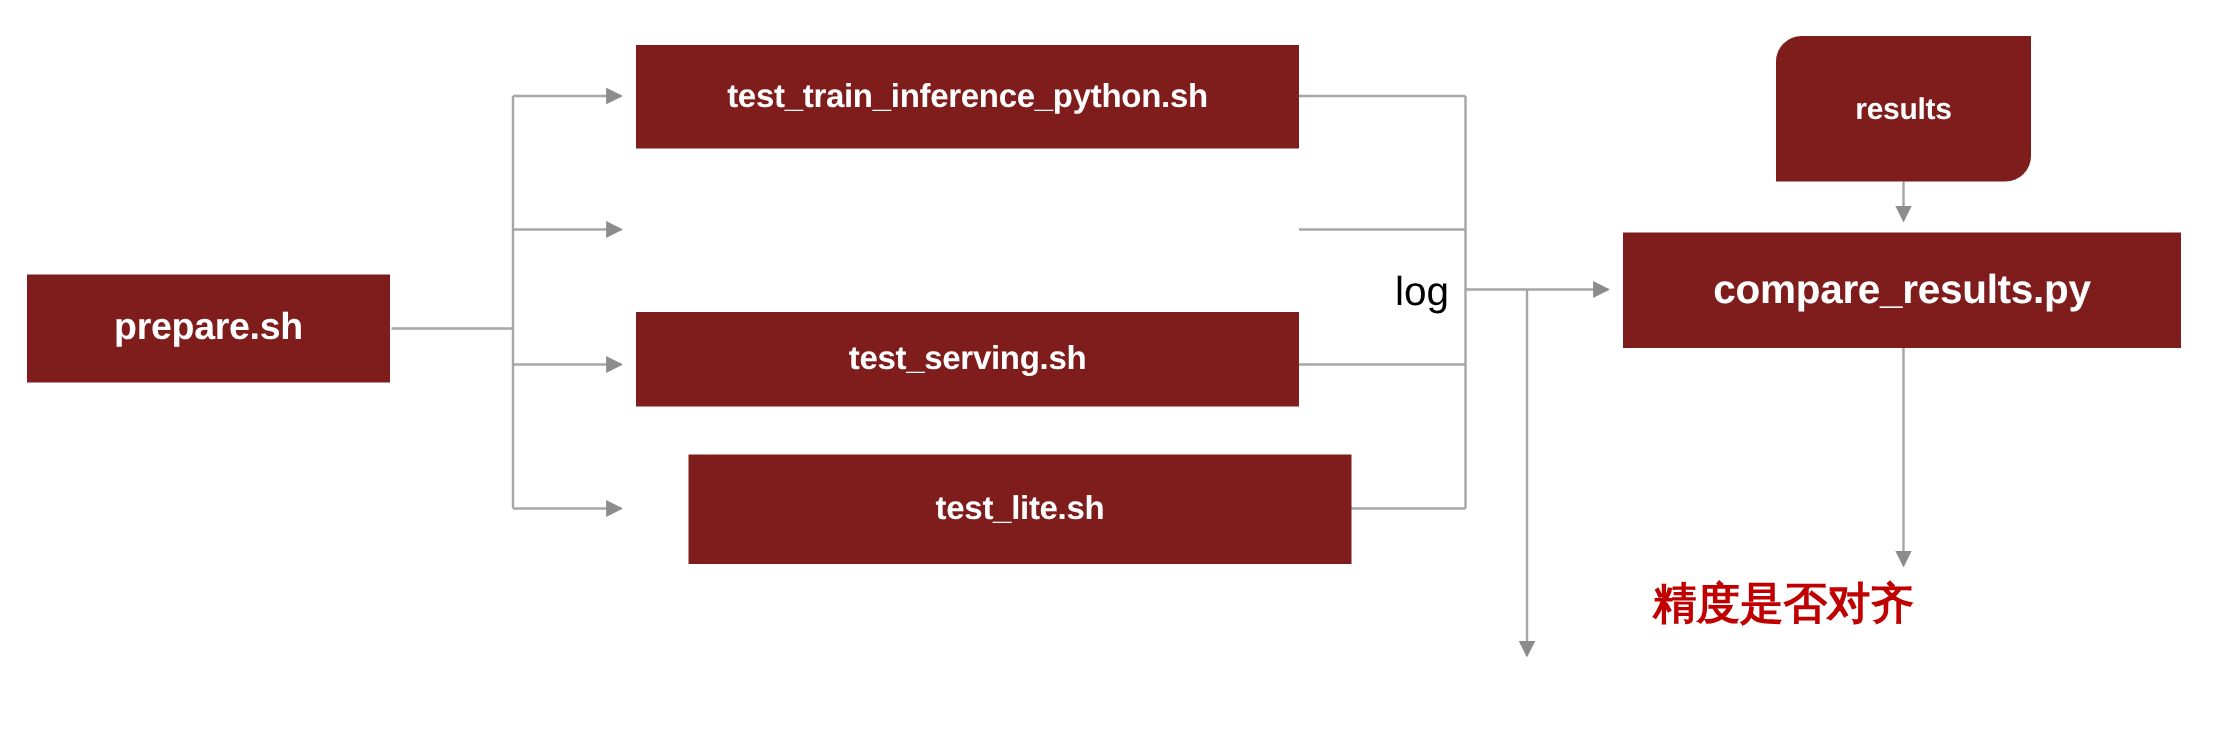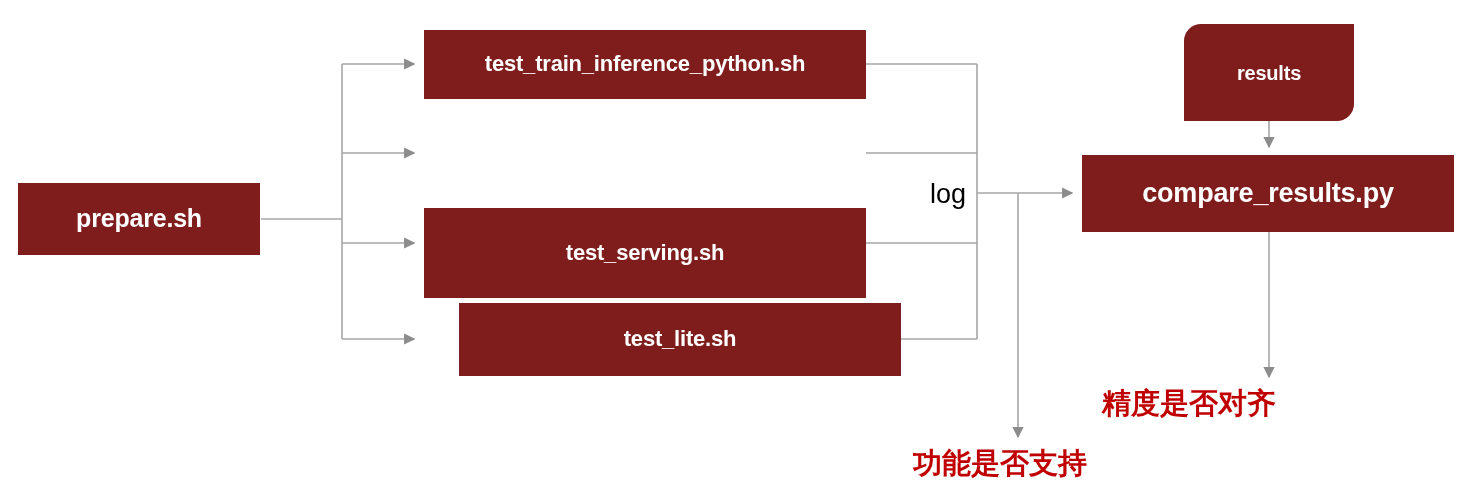--- a/index.html
+++ b/index.html
@@ -46,21 +46,21 @@
     height: 72px;
     font-size: 25px;
   }
   .node-test {
     left: 424px;
     width: 442px;
     font-size: 22px;
   }
   #node-test-train  { top: 30px;  height: 69px; }
   #node-test-cpp    { top: 118px; height: 71px; }
-  #node-test-serv   { top: 208px; height: 90px; }
+  #node-test-serv   { top: 208px; height: 63px; }
   #node-test-lite   { top: 303px; height: 73px; margin-left: 35px; }
   .node-results {
     left: 1184px;
     top: 24px;
     width: 170px;
     height: 97px;
     font-size: 20px;
     border-radius: 17px 0 17px 0;
   }
   .node-compare {
@@ -145,17 +145,16 @@
   <div class="node node-test" id="node-test-serv">test_serving.sh</div>
 
   <div class="node node-test" id="node-test-lite">test_lite.sh</div>
 
   <div class="node node-results">results</div>
 
   <div class="node node-compare">compare_results.py</div>
 
   <div class="edge-label" id="label-log">log</div>
 
-  <div class="note" id="note-function">功能是否支持</div>
 
   <div class="note" id="note-precision">精度是否对齐</div>
 
 </div>
 
 </body></html>

